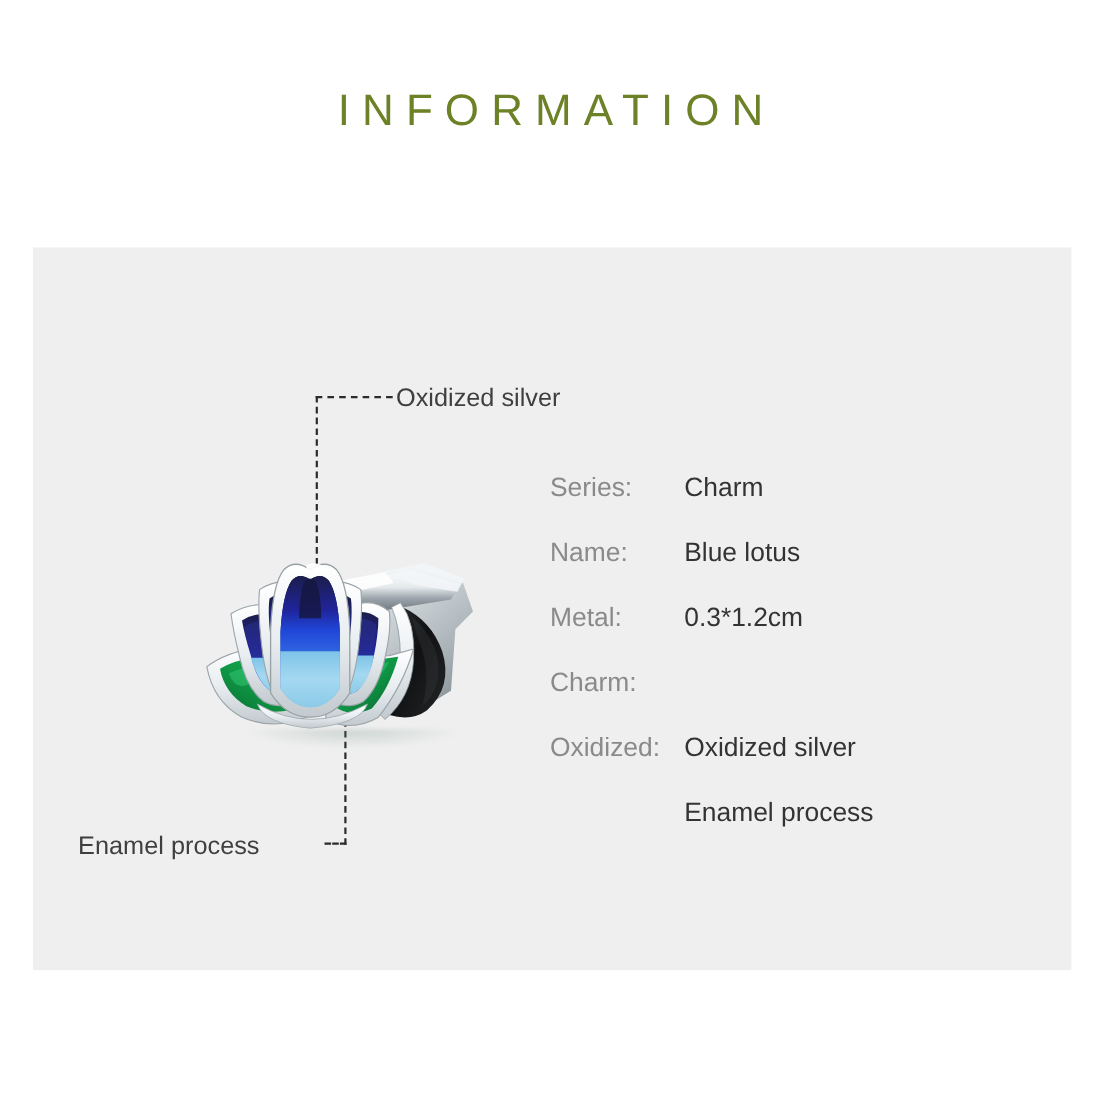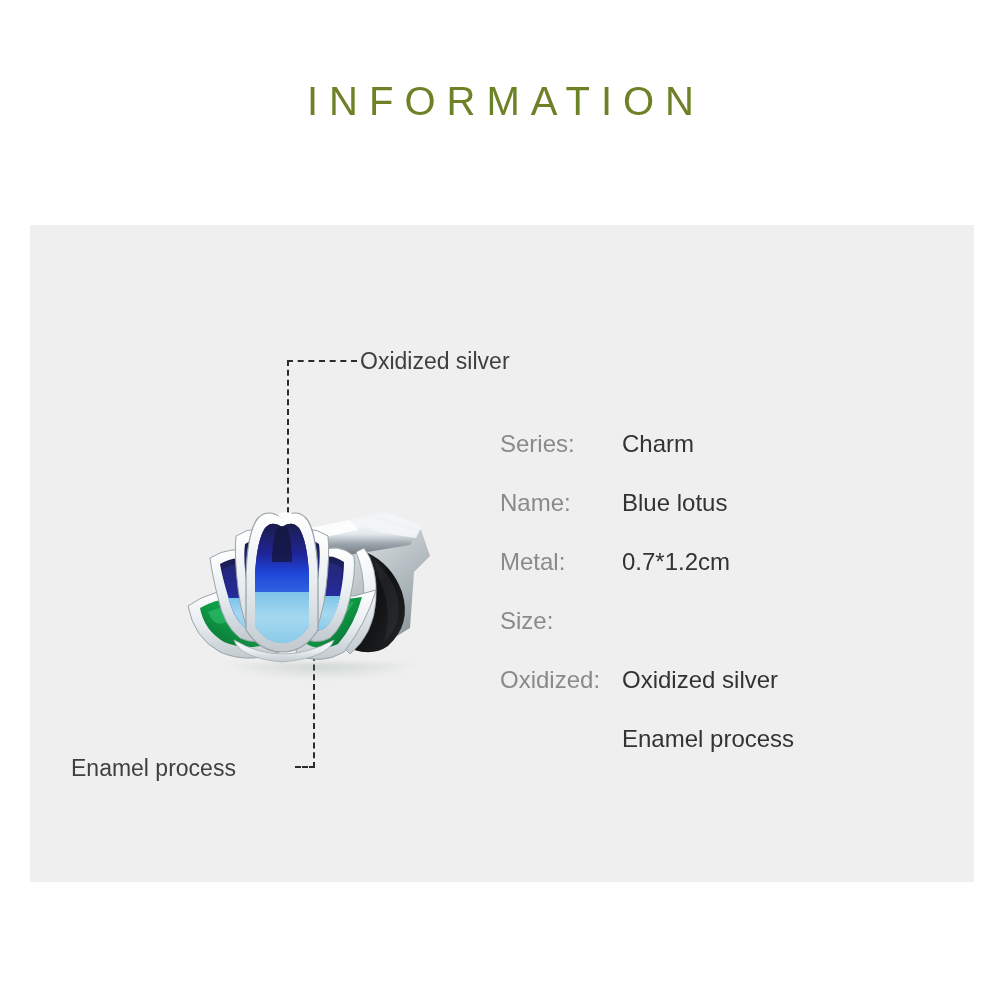--- a/index.html
+++ b/index.html
@@ -243,25 +243,25 @@
       <div class="spec-value">Charm</div>
     </div>
 
     <div class="spec-row">
       <div class="spec-label">Name:</div>
       <div class="spec-value">Blue lotus</div>
     </div>
 
     <div class="spec-row">
       <div class="spec-label">Metal:</div>
-      <div class="spec-value">0.7*1.2cm</div>
-    </div>
-
-    <div class="spec-row">
-      <div class="spec-label">Size:</div>
+      <div class="spec-value">0.3*1.2cm</div>
+    </div>
+
+    <div class="spec-row">
+      <div class="spec-label">Charm:</div>
     </div>
 
     <div class="spec-row">
       <div class="spec-label">Oxidized:</div>
       <div class="spec-value">Oxidized silver</div>
     </div>
 
     <div class="spec-row">
       <div class="spec-label"></div>
       <div class="spec-value">Enamel process</div>

